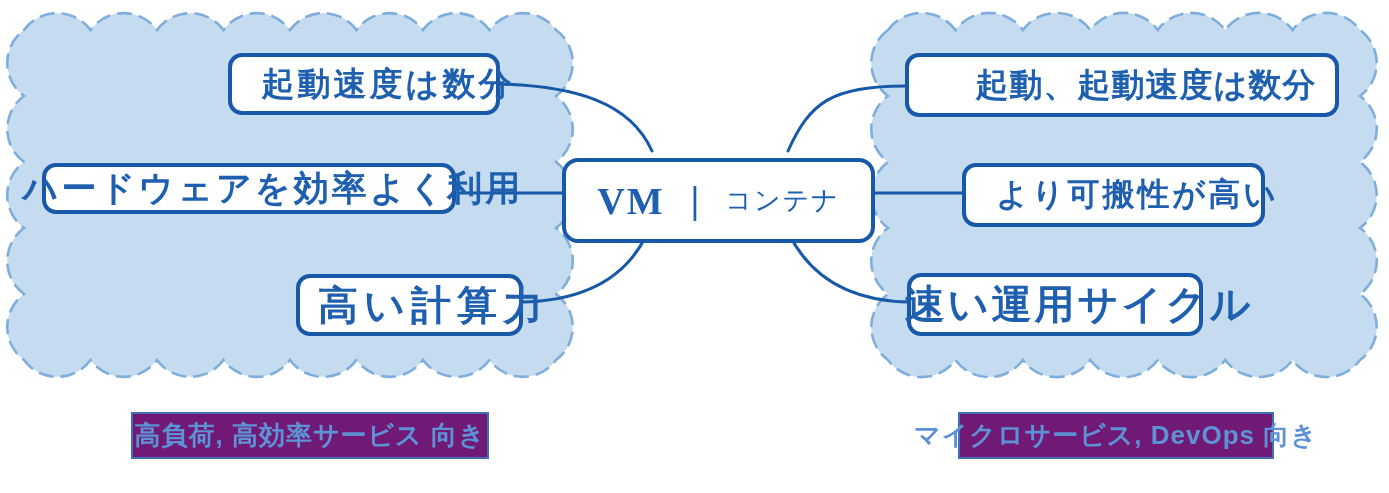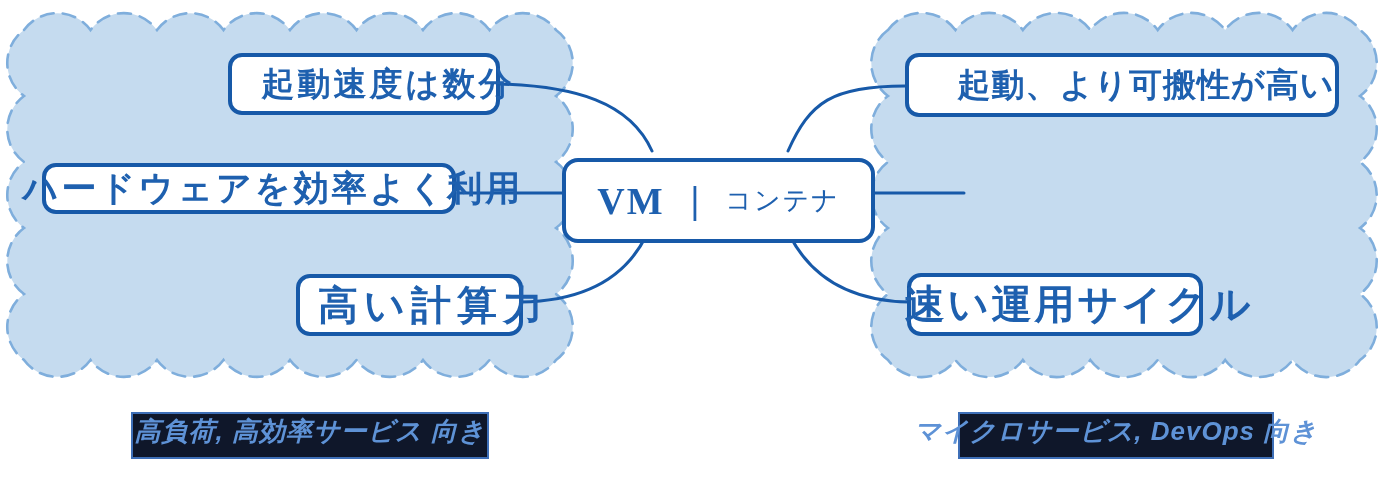--- a/index.html
+++ b/index.html
@@ -61,25 +61,24 @@
     transform:scaleY(1.1);
   }
   .container-label{
     font-size:26px;
     font-weight:normal;
     letter-spacing:2px;
   }
   .caption{
     position:absolute;
     box-sizing:border-box;
-    background:#0f172a;
+    background:#701a75;
     border:2px solid var(--captionBorder);
-    display:flex;justify-content:center;
+    display:flex;align-items:center;justify-content:center;
     color:var(--captionText);
-    font-style:italic;
     font-weight:bold;
     font-size:26px;
     letter-spacing:1px;
     white-space:nowrap;
   }
 </style>
 </head>
 <body>
 
 <div class="stage">
@@ -107,21 +106,24 @@
     <span>高い計算力</span>
   </div>
 
   <div class="center-node" style="left:562px;top:151px;width:313px;height:85px">
     <span class="vm-label">VM</span>
     <span class="pipe">|</span>
     <span class="container-label">コンテナ</span>
   </div>
 
   <div class="node" style="left:905px;top:53px;width:434px;height:64px;font-size:33px;letter-spacing:1px">
-    <span>起動、より可搬性が高い</span>
+    <span>起動、起動速度は数分</span>
+  </div>
+  <div class="node" style="left:962px;top:163px;width:303px;height:64px;font-size:32px">
+    <span>より可搬性が高い</span>
   </div>
   <div class="node" style="left:907px;top:273px;width:296px;height:63px;font-size:40px">
     <span>速い運用サイクル</span>
   </div>
 
   <div class="caption" style="left:131px;top:412px;width:358px;height:47px">
     <span>高負荷, 高効率サービス 向き</span>
   </div>
   <div class="caption" style="left:958px;top:412px;width:316px;height:47px">
     <span>マイクロサービス, DevOps 向き</span>

